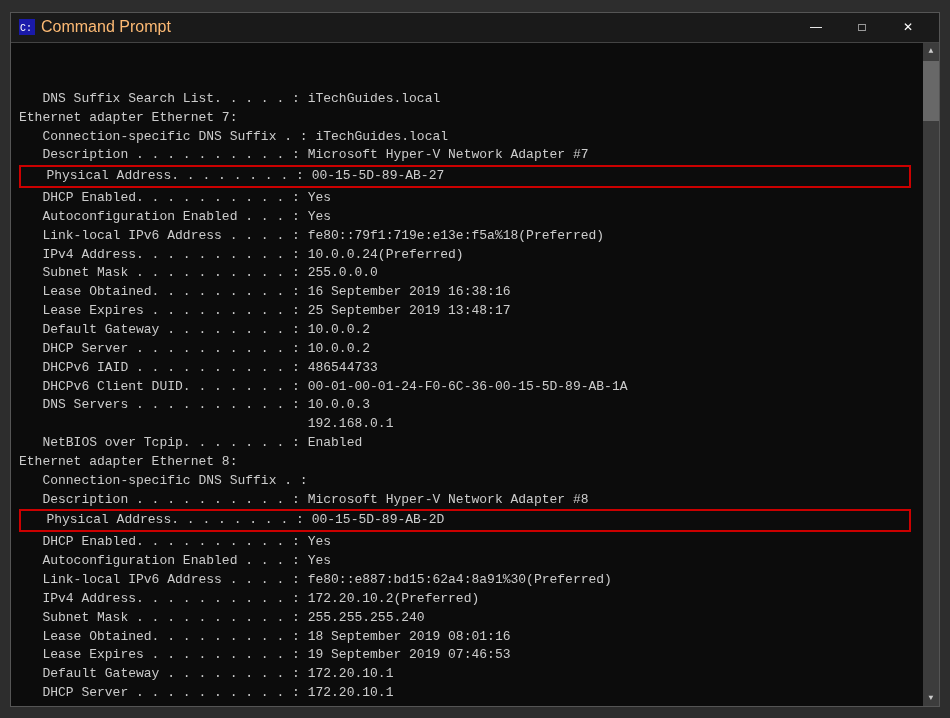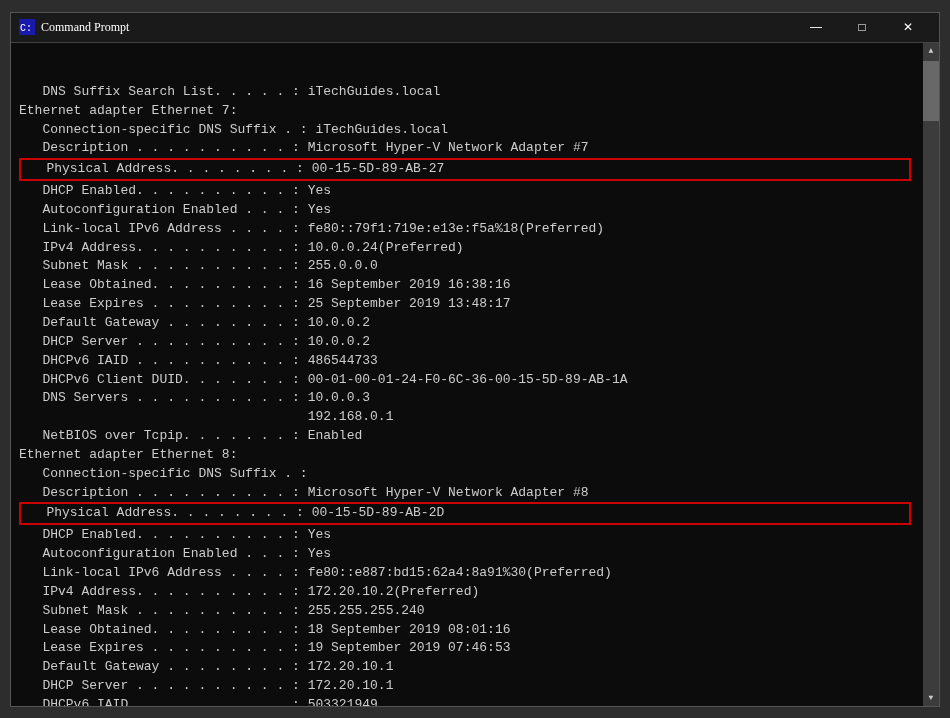--- a/index.html
+++ b/index.html
@@ -42,23 +42,23 @@
       width: 16px;
       height: 16px;
       margin-right: 6px;
       display: flex;
       align-items: center;
       justify-content: center;
       font-size: 12px;
     }
 
     .title-bar-text {
-      color: #ffffff;
-      font-size: 12px;
-      font-family: Liberation Serif, serif;
+      color: #fdba74;
+      font-size: 16px;
+      font-family: Liberation Sans, sans-serif;
       flex: 1;
     }
 
     .title-bar-controls {
       display: flex;
       gap: 0;
     }
 
     .title-bar-btn {
       width: 46px;
@@ -81,20 +81,21 @@
     .terminal {
       flex: 1;
       background: #0c0c0c;
       color: #cccccc;
       font-family: 'Courier New', Courier, monospace;
       font-size: 13px;
       line-height: 1.4;
       padding: 4px 8px;
       overflow-y: auto;
       white-space: pre;
+      margin-top: 7px;
     }
 
     .scrollbar {
       width: 16px;
       background: #3c3c3c;
       display: flex;
       flex-direction: column;
       flex-shrink: 0;
     }
 

